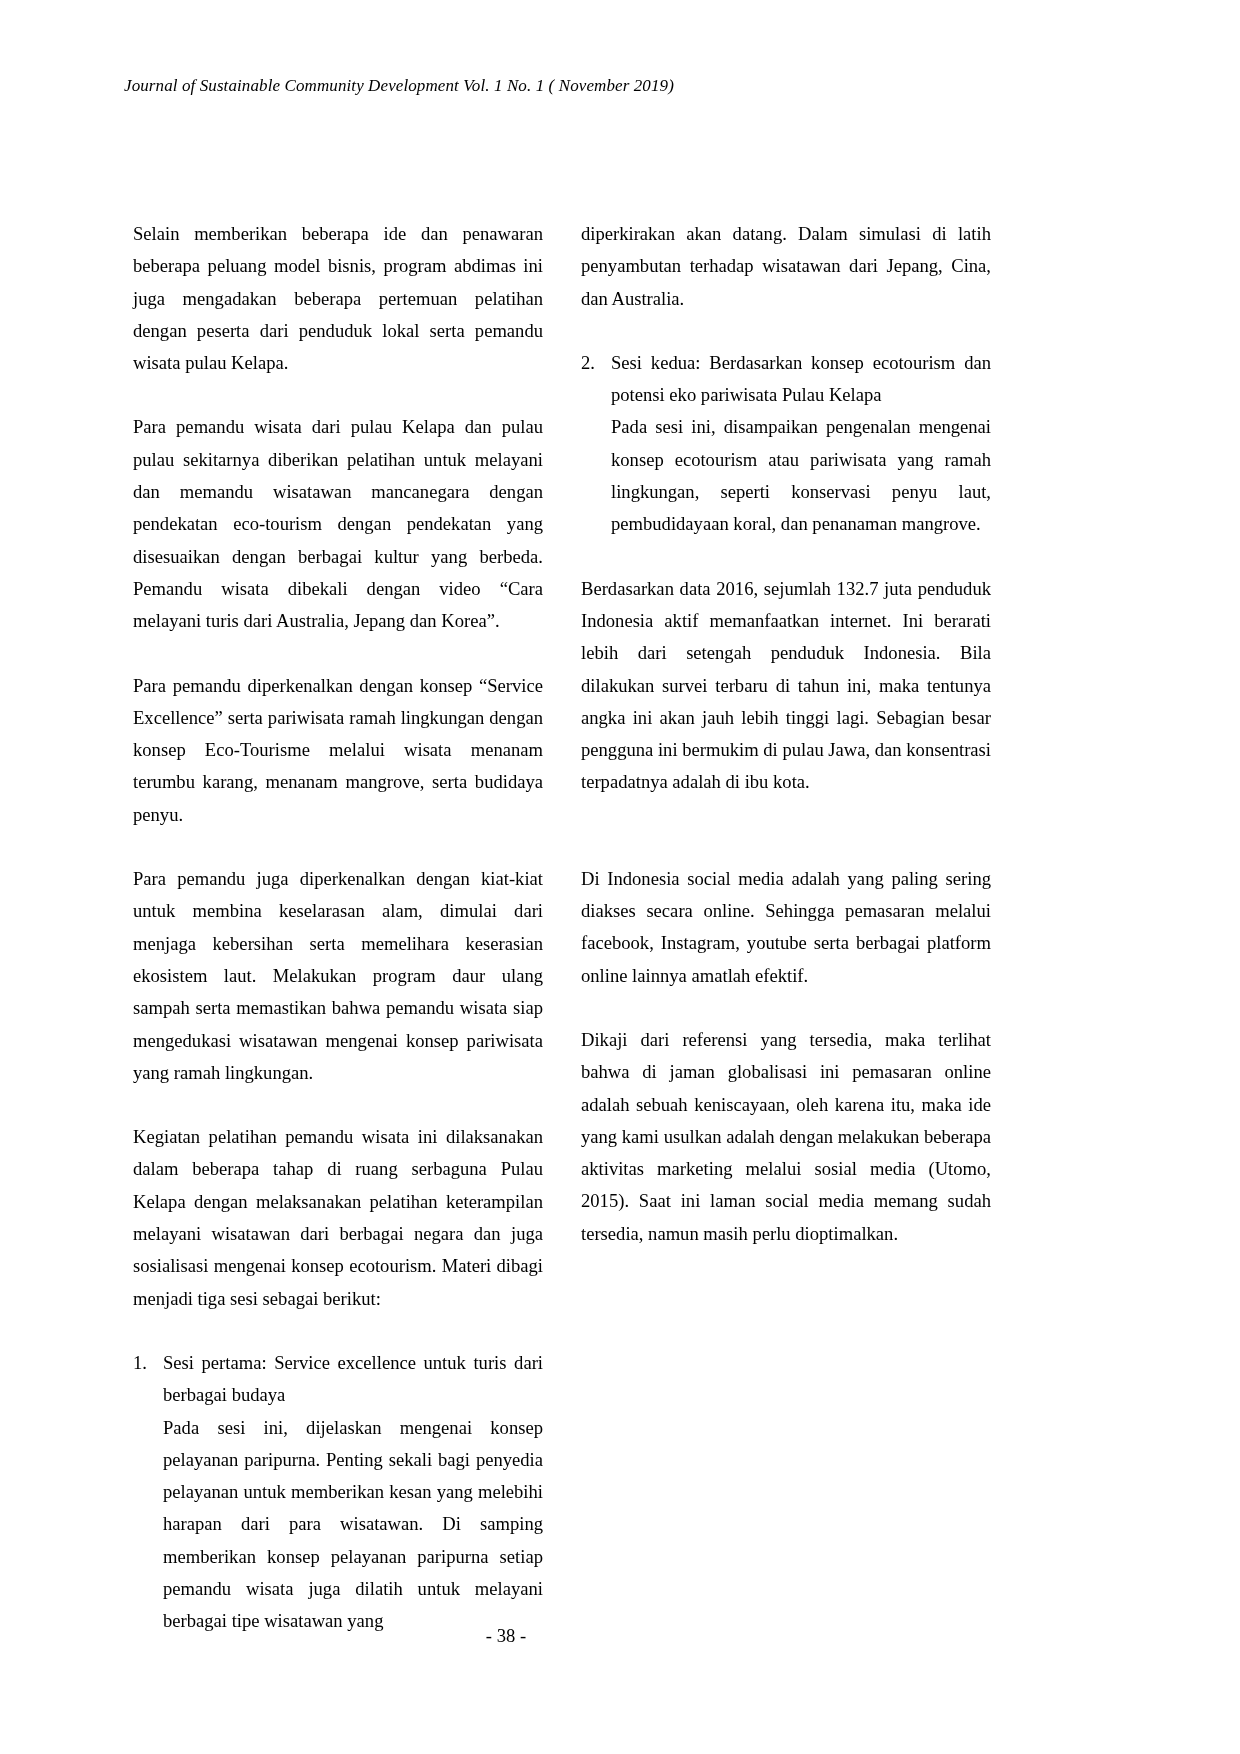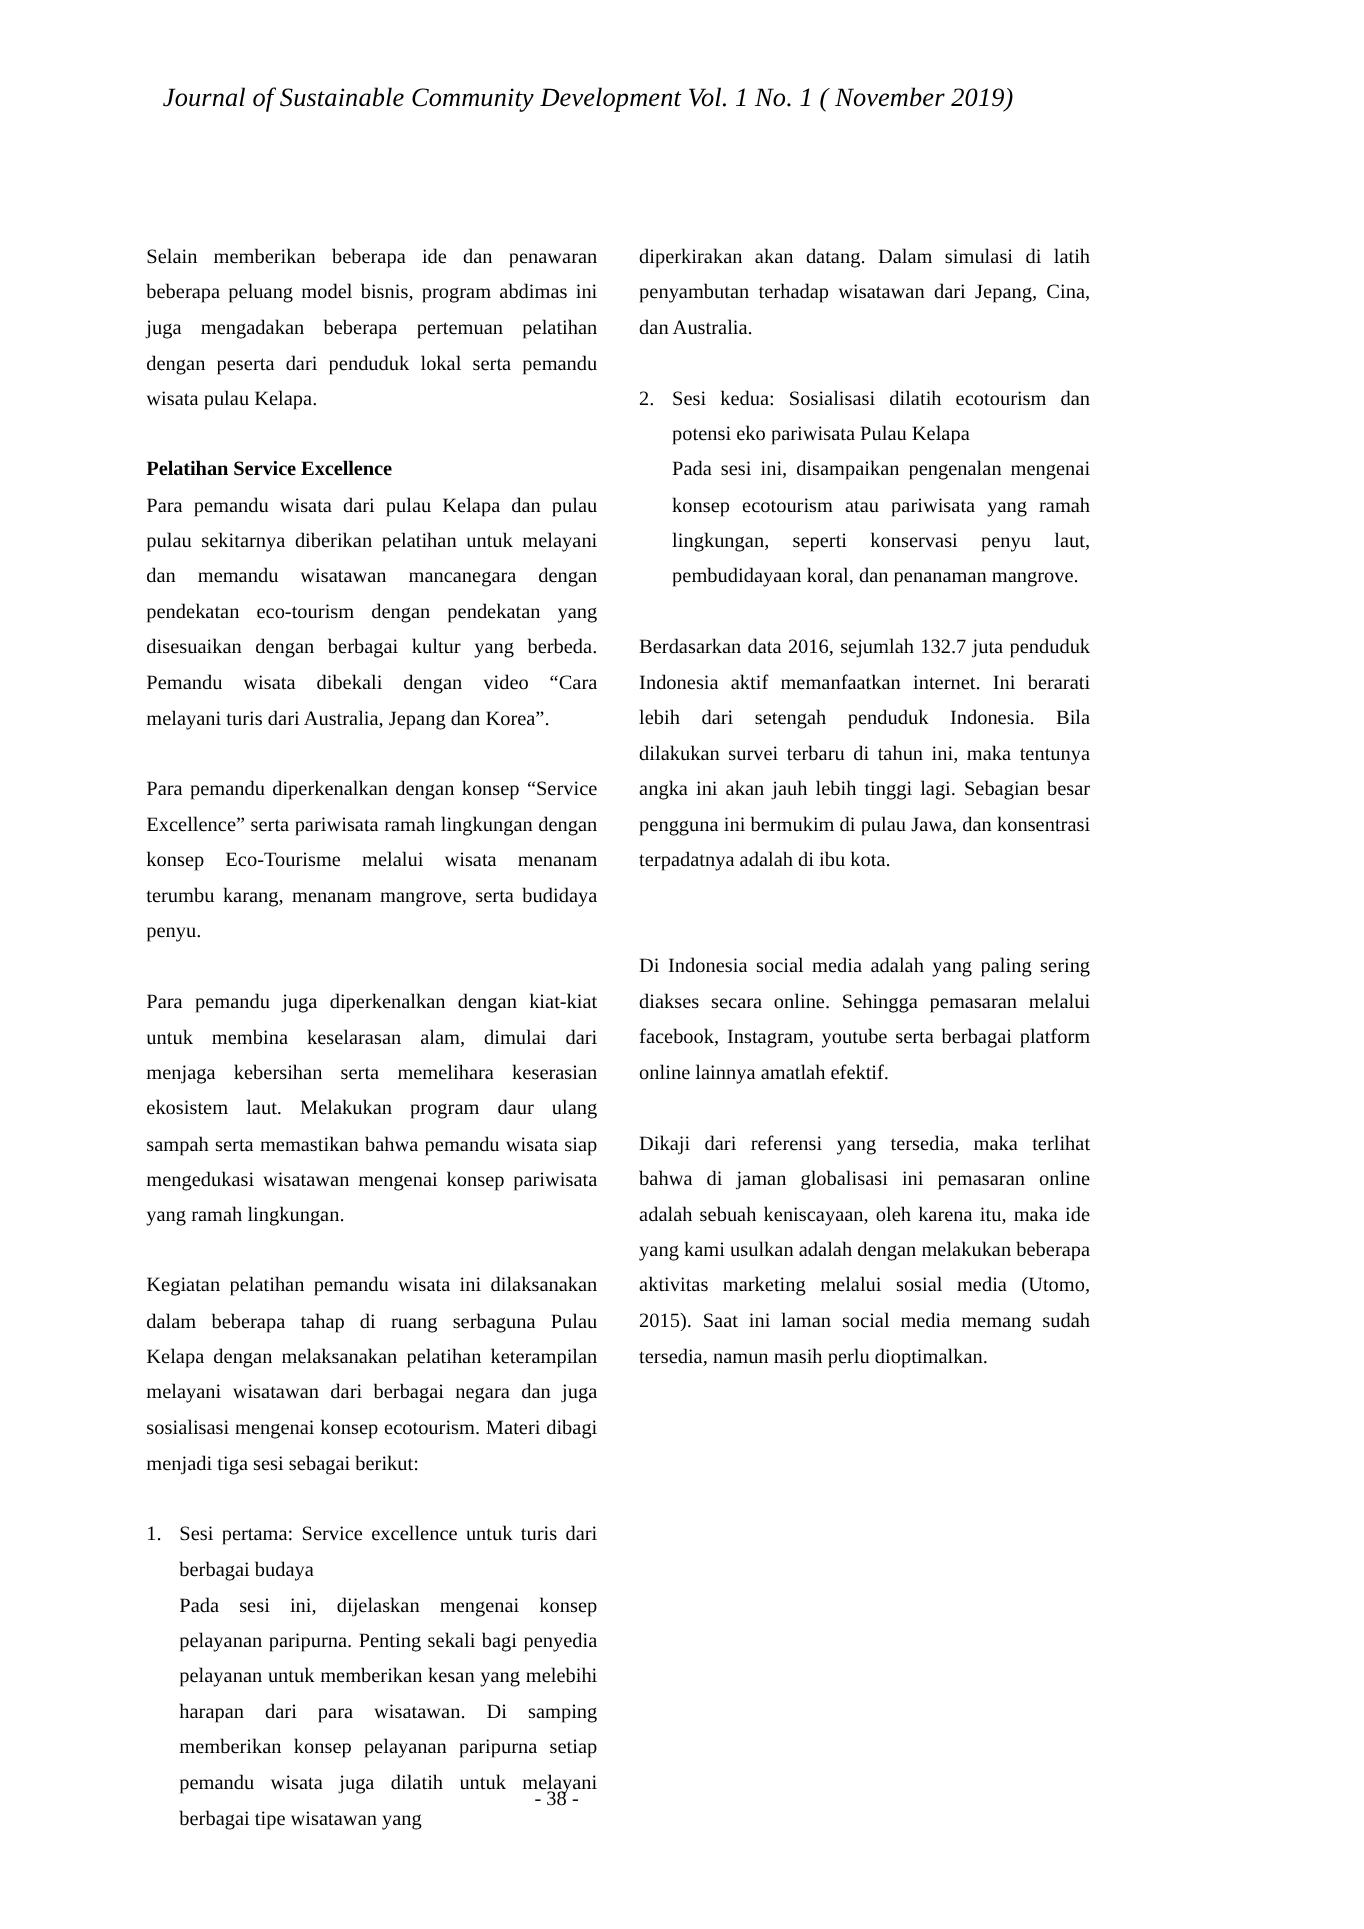--- a/index.html
+++ b/index.html
@@ -17,25 +17,25 @@
   }
   .page {
     position: absolute;
     left: 0; top: 0;
     width: 1240px;
     height: 1754px;
     background: #fff;
   }
   .running-head {
     position: absolute;
-    left: 148px;
+    left: 124px;
     top: 76px;
     width: 980px;
     font-style: italic;
-    font-size: 24px;
+    font-size: 17px;
     letter-spacing: 0.1px;
     white-space: nowrap;
   }
   .columns {
     position: absolute;
     left: 133px;
     top: 186px;
     width: 975px;
     display: flex;
     gap: 38px;
@@ -104,21 +104,20 @@
   <div class="running-head">Journal of Sustainable Community Development Vol. 1 No. 1 ( November 2019)</div>
 
   <div class="columns">
 
     <div class="col">
 
       <p>Selain memberikan beberapa ide dan penawaran beberapa peluang model bisnis, program abdimas ini juga mengadakan beberapa pertemuan pelatihan dengan peserta  dari  penduduk lokal serta pemandu wisata pulau Kelapa.</p>
 
       <div class="gap"></div>
 
-      <h3 class="section-head">Pelatihan Service Excellence</h3>
 
       <p><span>Para pemandu wisata dari pulau Kelapa dan pulau pulau sekitarnya diberikan pelatihan untuk melayani dan memandu wisatawan mancanegara dengan pendekatan </span><span class="it">eco-tourism</span><span> dengan pendekatan yang disesuaikan dengan berbagai kultur yang berbeda.  Pemandu wisata dibekali dengan video “Cara melayani turis dari Australia, Jepang dan Korea”.</span></p>
 
       <div class="gap"></div>
 
       <p><span>Para pemandu diperkenalkan dengan konsep “Service Excellence”  serta pariwisata ramah lingkungan dengan konsep </span><span class="it">Eco-Tourisme</span><span> melalui wisata menanam terumbu karang, menanam mangrove, serta budidaya penyu.</span></p>
 
       <div class="gap"></div>
 
       <p>Para pemandu juga diperkenalkan dengan kiat-kiat untuk membina keselarasan alam, dimulai dari menjaga kebersihan serta memelihara keserasian ekosistem laut. Melakukan program daur ulang sampah serta memastikan bahwa pemandu wisata siap mengedukasi wisatawan mengenai konsep pariwisata yang ramah lingkungan.</p>
@@ -141,21 +140,21 @@
 
     <div class="col">
 
       <p>diperkirakan akan datang. Dalam simulasi di latih penyambutan  terhadap  wisatawan dari Jepang, Cina, dan Australia.</p>
 
       <div class="gap"></div>
 
       <ol class="sesi-list">
         <li>
           <span class="marker">2.</span>
-          <span>Sesi kedua: Sosialisasi dilatih </span><span class="it">ecotourism</span><span> dan potensi eko pariwisata Pulau Kelapa</span>
+          <span>Sesi kedua: Berdasarkan konsep </span><span class="it">ecotourism</span><span> dan potensi eko pariwisata Pulau Kelapa</span>
           <div class="sub-par"><span>Pada sesi ini, disampaikan pengenalan mengenai konsep </span><span class="it">ecotourism</span><span> atau pariwisata yang ramah lingkungan, seperti konservasi penyu laut, pembudidayaan koral,  dan penanaman mangrove.</span></div>
         </li>
       </ol>
 
       <div class="gap"></div>
 
 
       <p>Berdasarkan data 2016, sejumlah 132.7 juta penduduk Indonesia aktif memanfaatkan internet. Ini berarati lebih dari setengah penduduk Indonesia. Bila dilakukan survei terbaru di tahun ini, maka tentunya angka ini akan jauh lebih tinggi lagi. Sebagian besar pengguna ini bermukim di pulau Jawa, dan konsentrasi terpadatnya adalah di ibu kota.</p>
 
       <div class="gap"></div>

